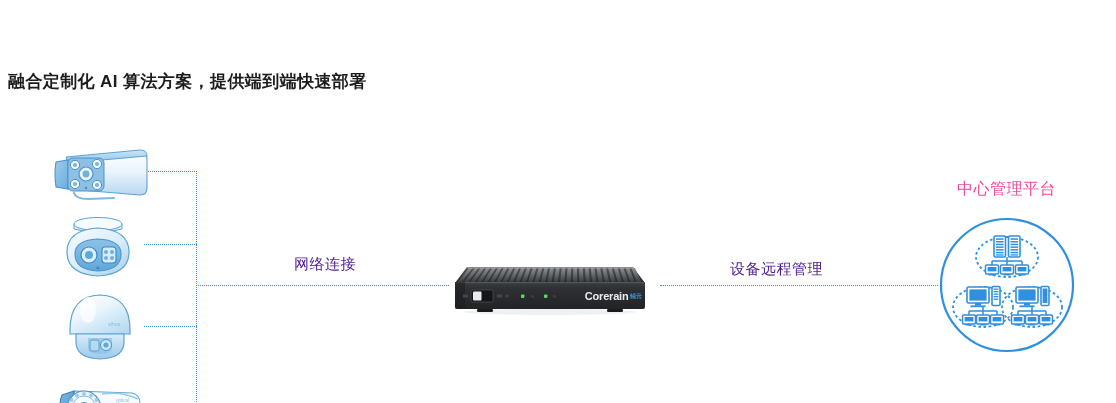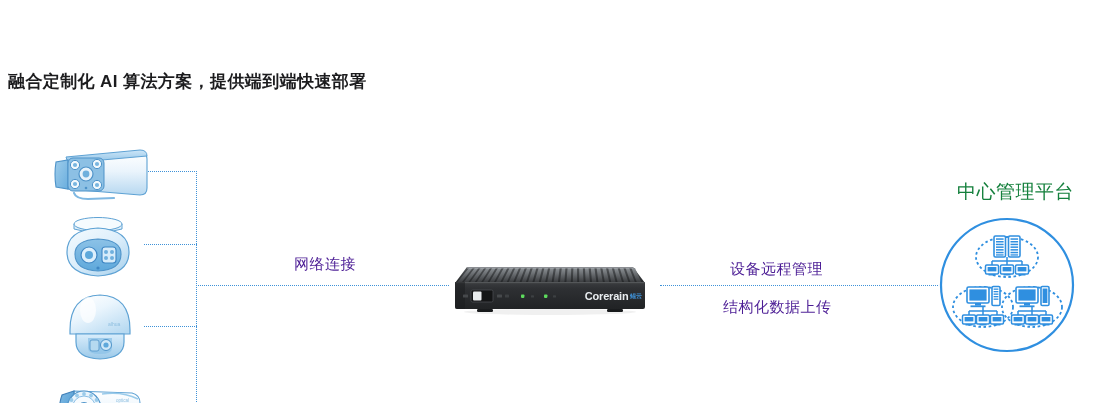--- a/index.html
+++ b/index.html
@@ -35,22 +35,22 @@
   
   .lbl{
     position:absolute;
     color:#4c1d95;
     font-size:15px;
     white-space:nowrap;
     letter-spacing:.5px;
   }
   .lbl-platform{
     position:absolute;
-    color:#15803d;
-    font-size:19px;
+    color:#ec4899;
+    font-size:16px;
     white-space:nowrap;
     letter-spacing:.5px;
   }
 
   
   .cam{position:absolute;}
 
   
   .device{position:absolute;left:449px;top:197px;width:202px;height:70px;}
   .device-logo{
@@ -330,21 +330,20 @@
     </svg>
 
     <div class="device-logo">
       <span>Corerain</span>
         <span class="suffix">鲲云</span>
     </div>
   </div>
 
   <div class="dot-h" style="left:660px;top:237px;width:278px;"></div>
   <div class="lbl" style="left:730px;top:212px;">设备远程管理</div>
-  <div class="lbl" style="left:723px;top:250px;">结构化数据上传</div>
 
   <div class="lbl-platform" style="left:957px;top:131px;">中心管理平台</div>
 
   <div class="platform-circle">
     <svg width="138" height="138" viewBox="0 0 138 138">
 
       <circle cx="69" cy="69" r="66" fill="#ffffff" stroke="#2f8fe0" stroke-width="2.2"></circle>
 
       <ellipse cx="69" cy="41" rx="31" ry="20" fill="none" stroke="#2f8fe0" stroke-width="1.8" stroke-dasharray="2.6 2.6"></ellipse>
       <g fill="#2f8fe0">

